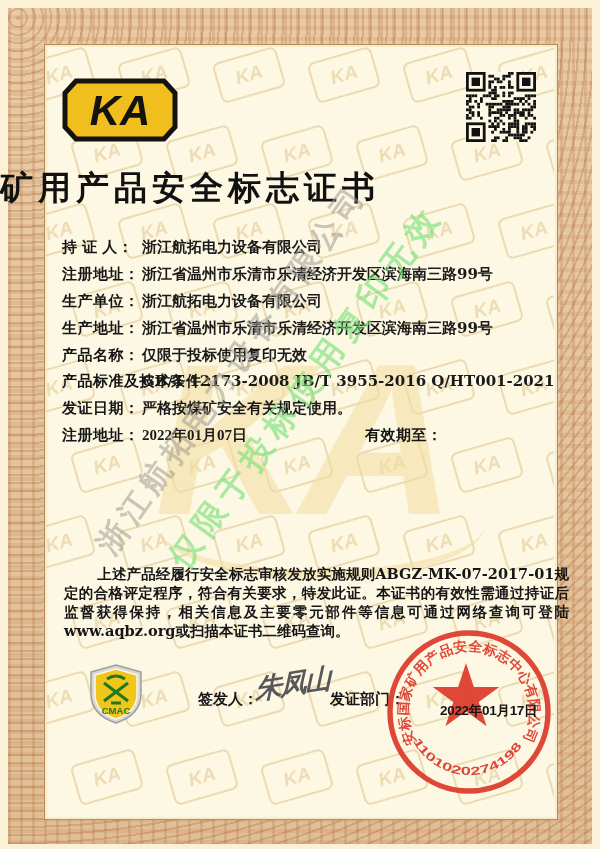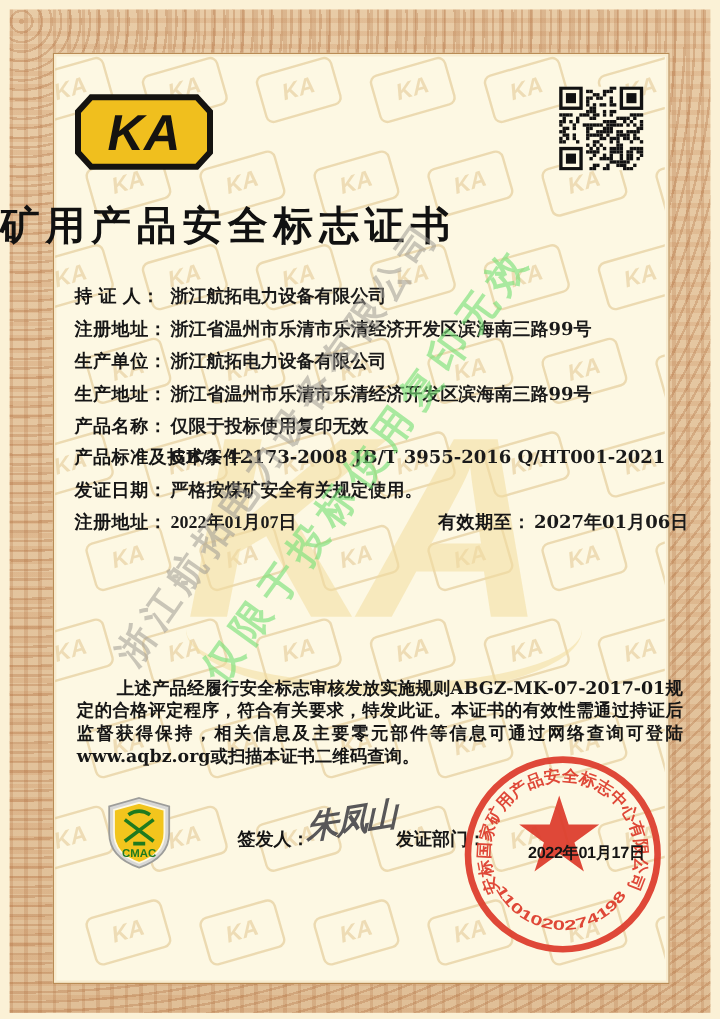--- a/index.html
+++ b/index.html
@@ -388,21 +388,20 @@
         <span class="fvalue v-indent">GB/T 12173-2008 JB/T 3955-2016 Q/HT001-2021</span>
       </div>
     <div class="row">
         <span class="flabel">发证日期：</span>
         <span class="fvalue">严格按煤矿安全有关规定使用。</span>
       </div>
     <div class="row dates">
       <span class="flabel">注册地址：</span>
         <span class="fvalue first">2022年01月07日</span>
         <span class="flabel second">有效期至：</span>
-        <span class="fvalue">2027年01月06日</span>
     </div>
   </div>
 
   <div class="statement">上述产品经履行安全标志审核发放实施规则ABGZ-MK-07-2017-01规定的合格评定程序，符合有关要求，特发此证。本证书的有效性需通过持证后监督获得保持，相关信息及主要零元部件等信息可通过网络查询可登陆www.aqbz.org或扫描本证书二维码查询。</div>
 
   <div class="shield">
     <svg width="58" height="62" viewBox="0 0 58 62">
       <path d="M29,2 L54,9 V31 C54,46 44,55 29,60 C14,55 4,46 4,31 V9 Z" fill="#d8d8d6" stroke="#9d9d9a" stroke-width="1.5"></path>
       <path d="M29,6 L50,12 V31 C50,44 41,52 29,56 C17,52 8,44 8,31 V12 Z" fill="#f2c51d" stroke="#fdf8e3" stroke-width="1.5"></path>
       <g stroke="#1f7a1f" stroke-width="3" fill="none">

